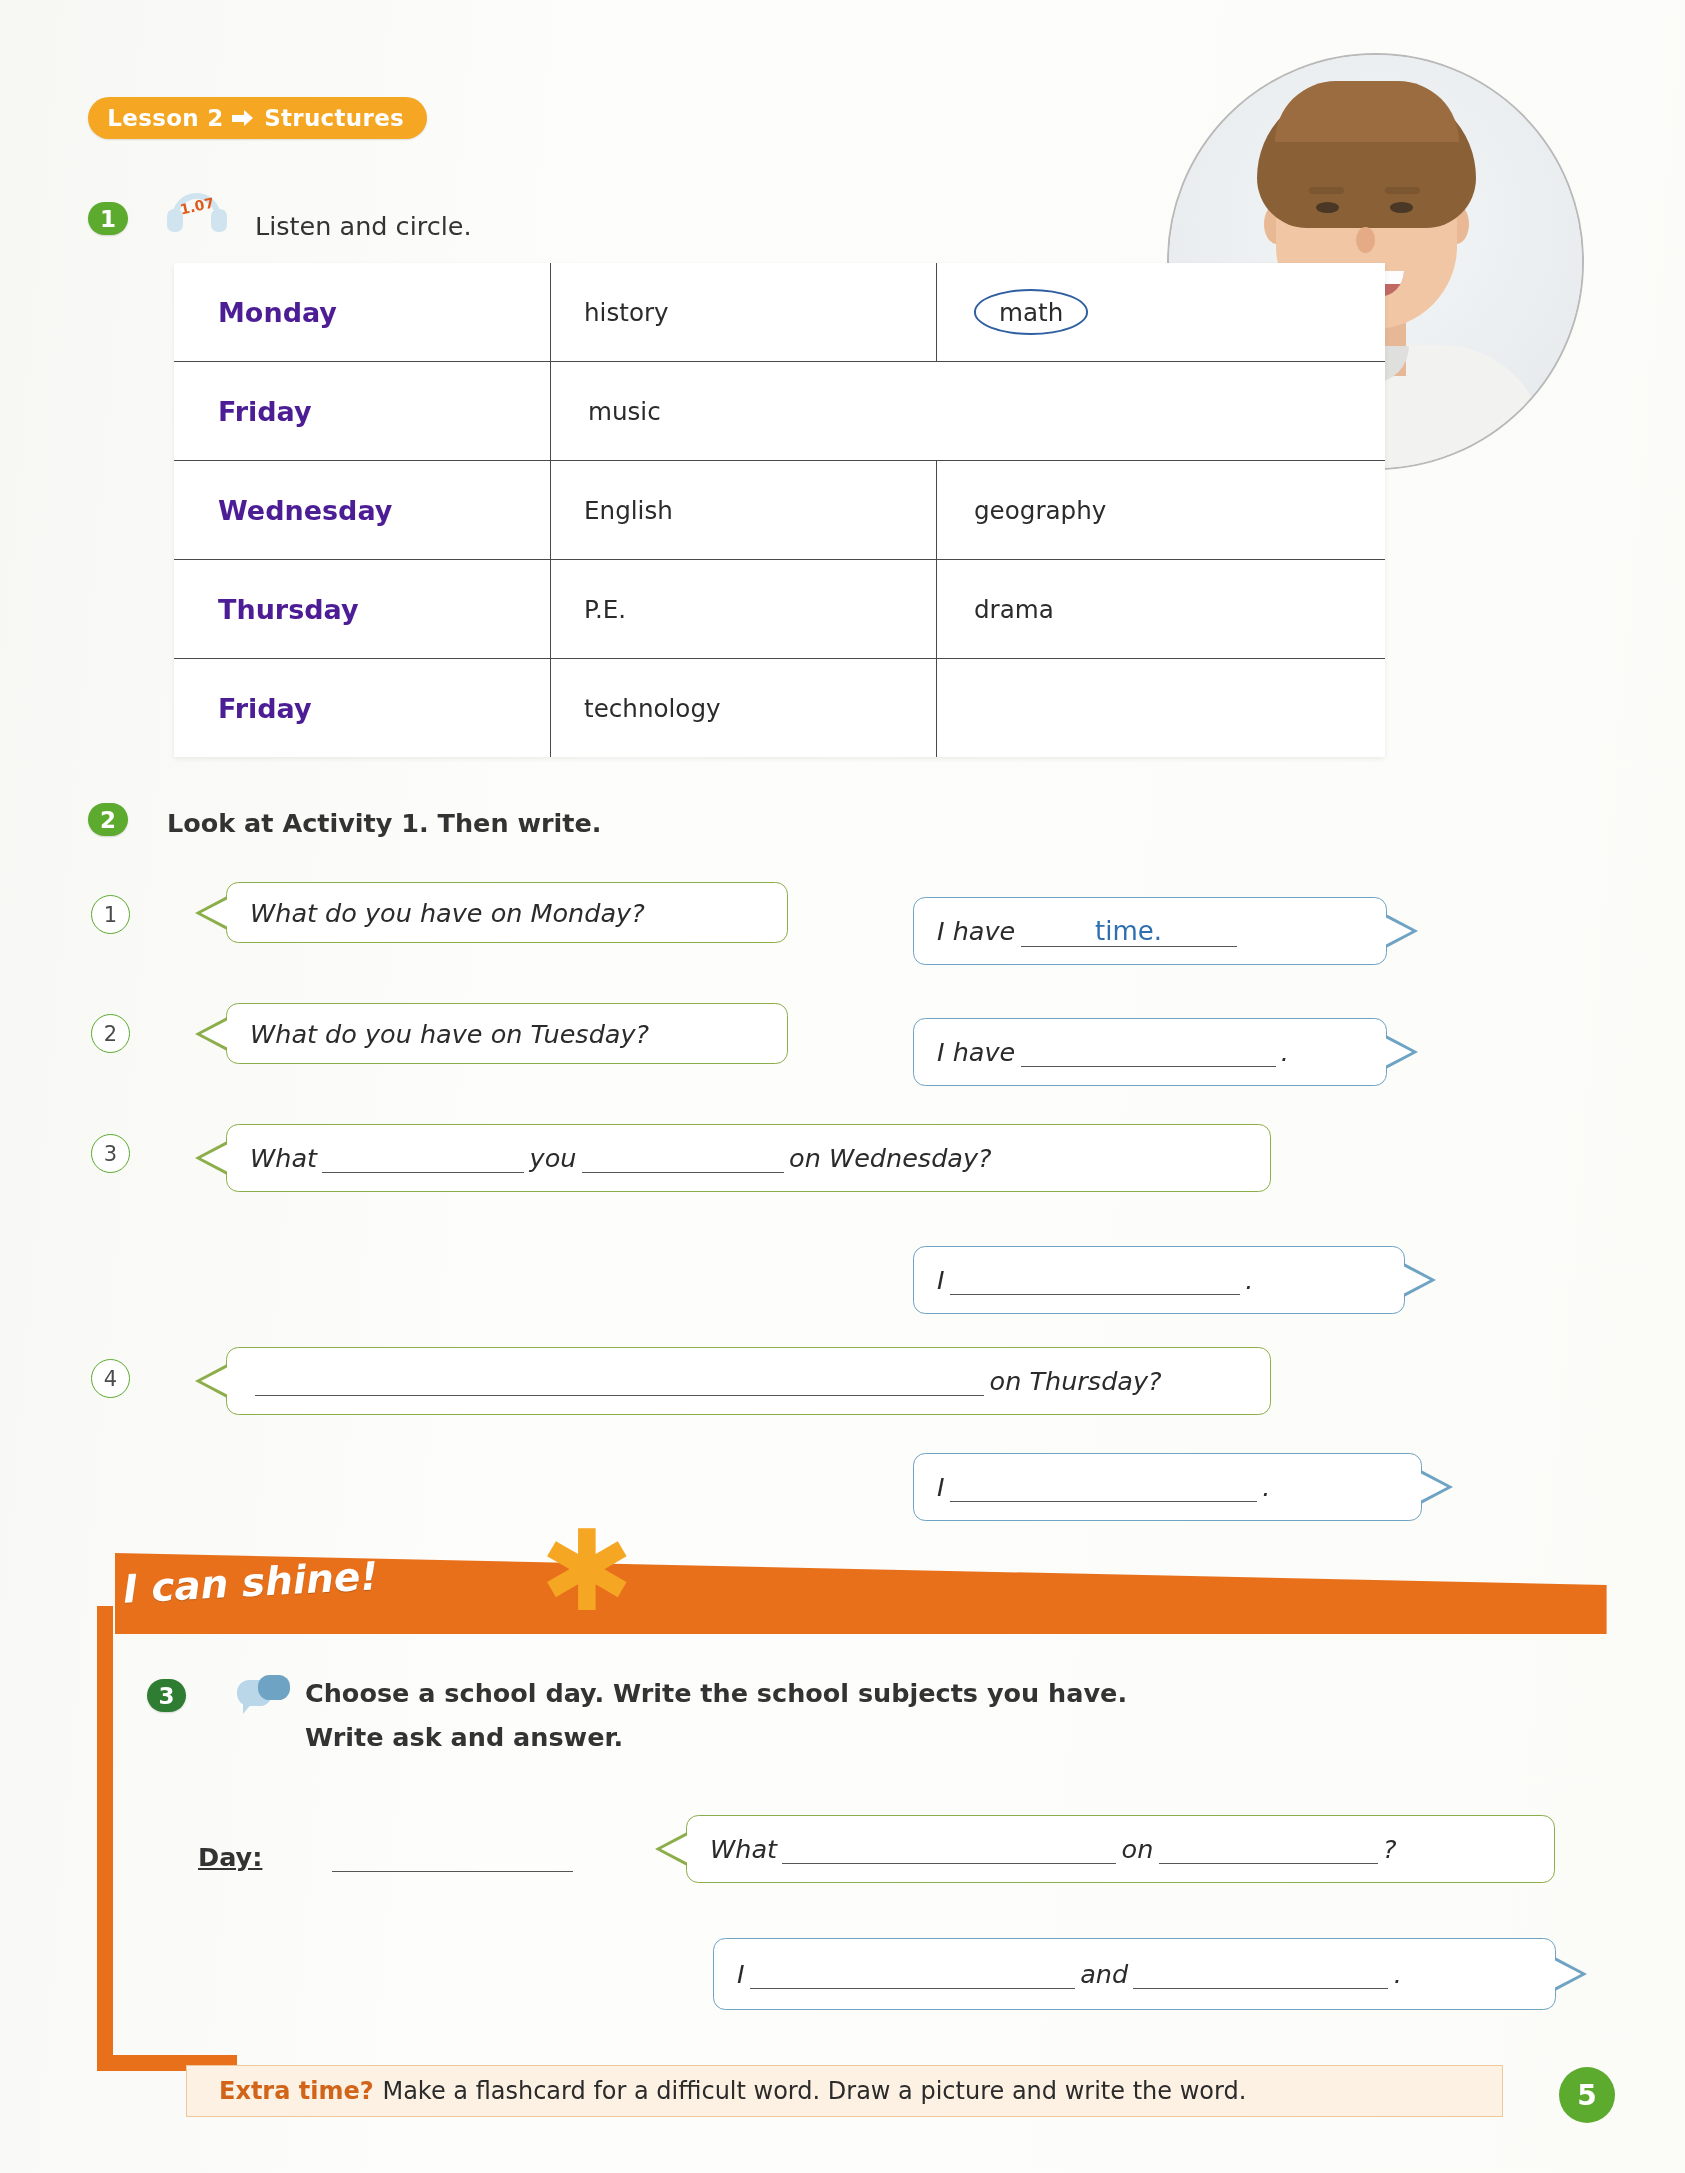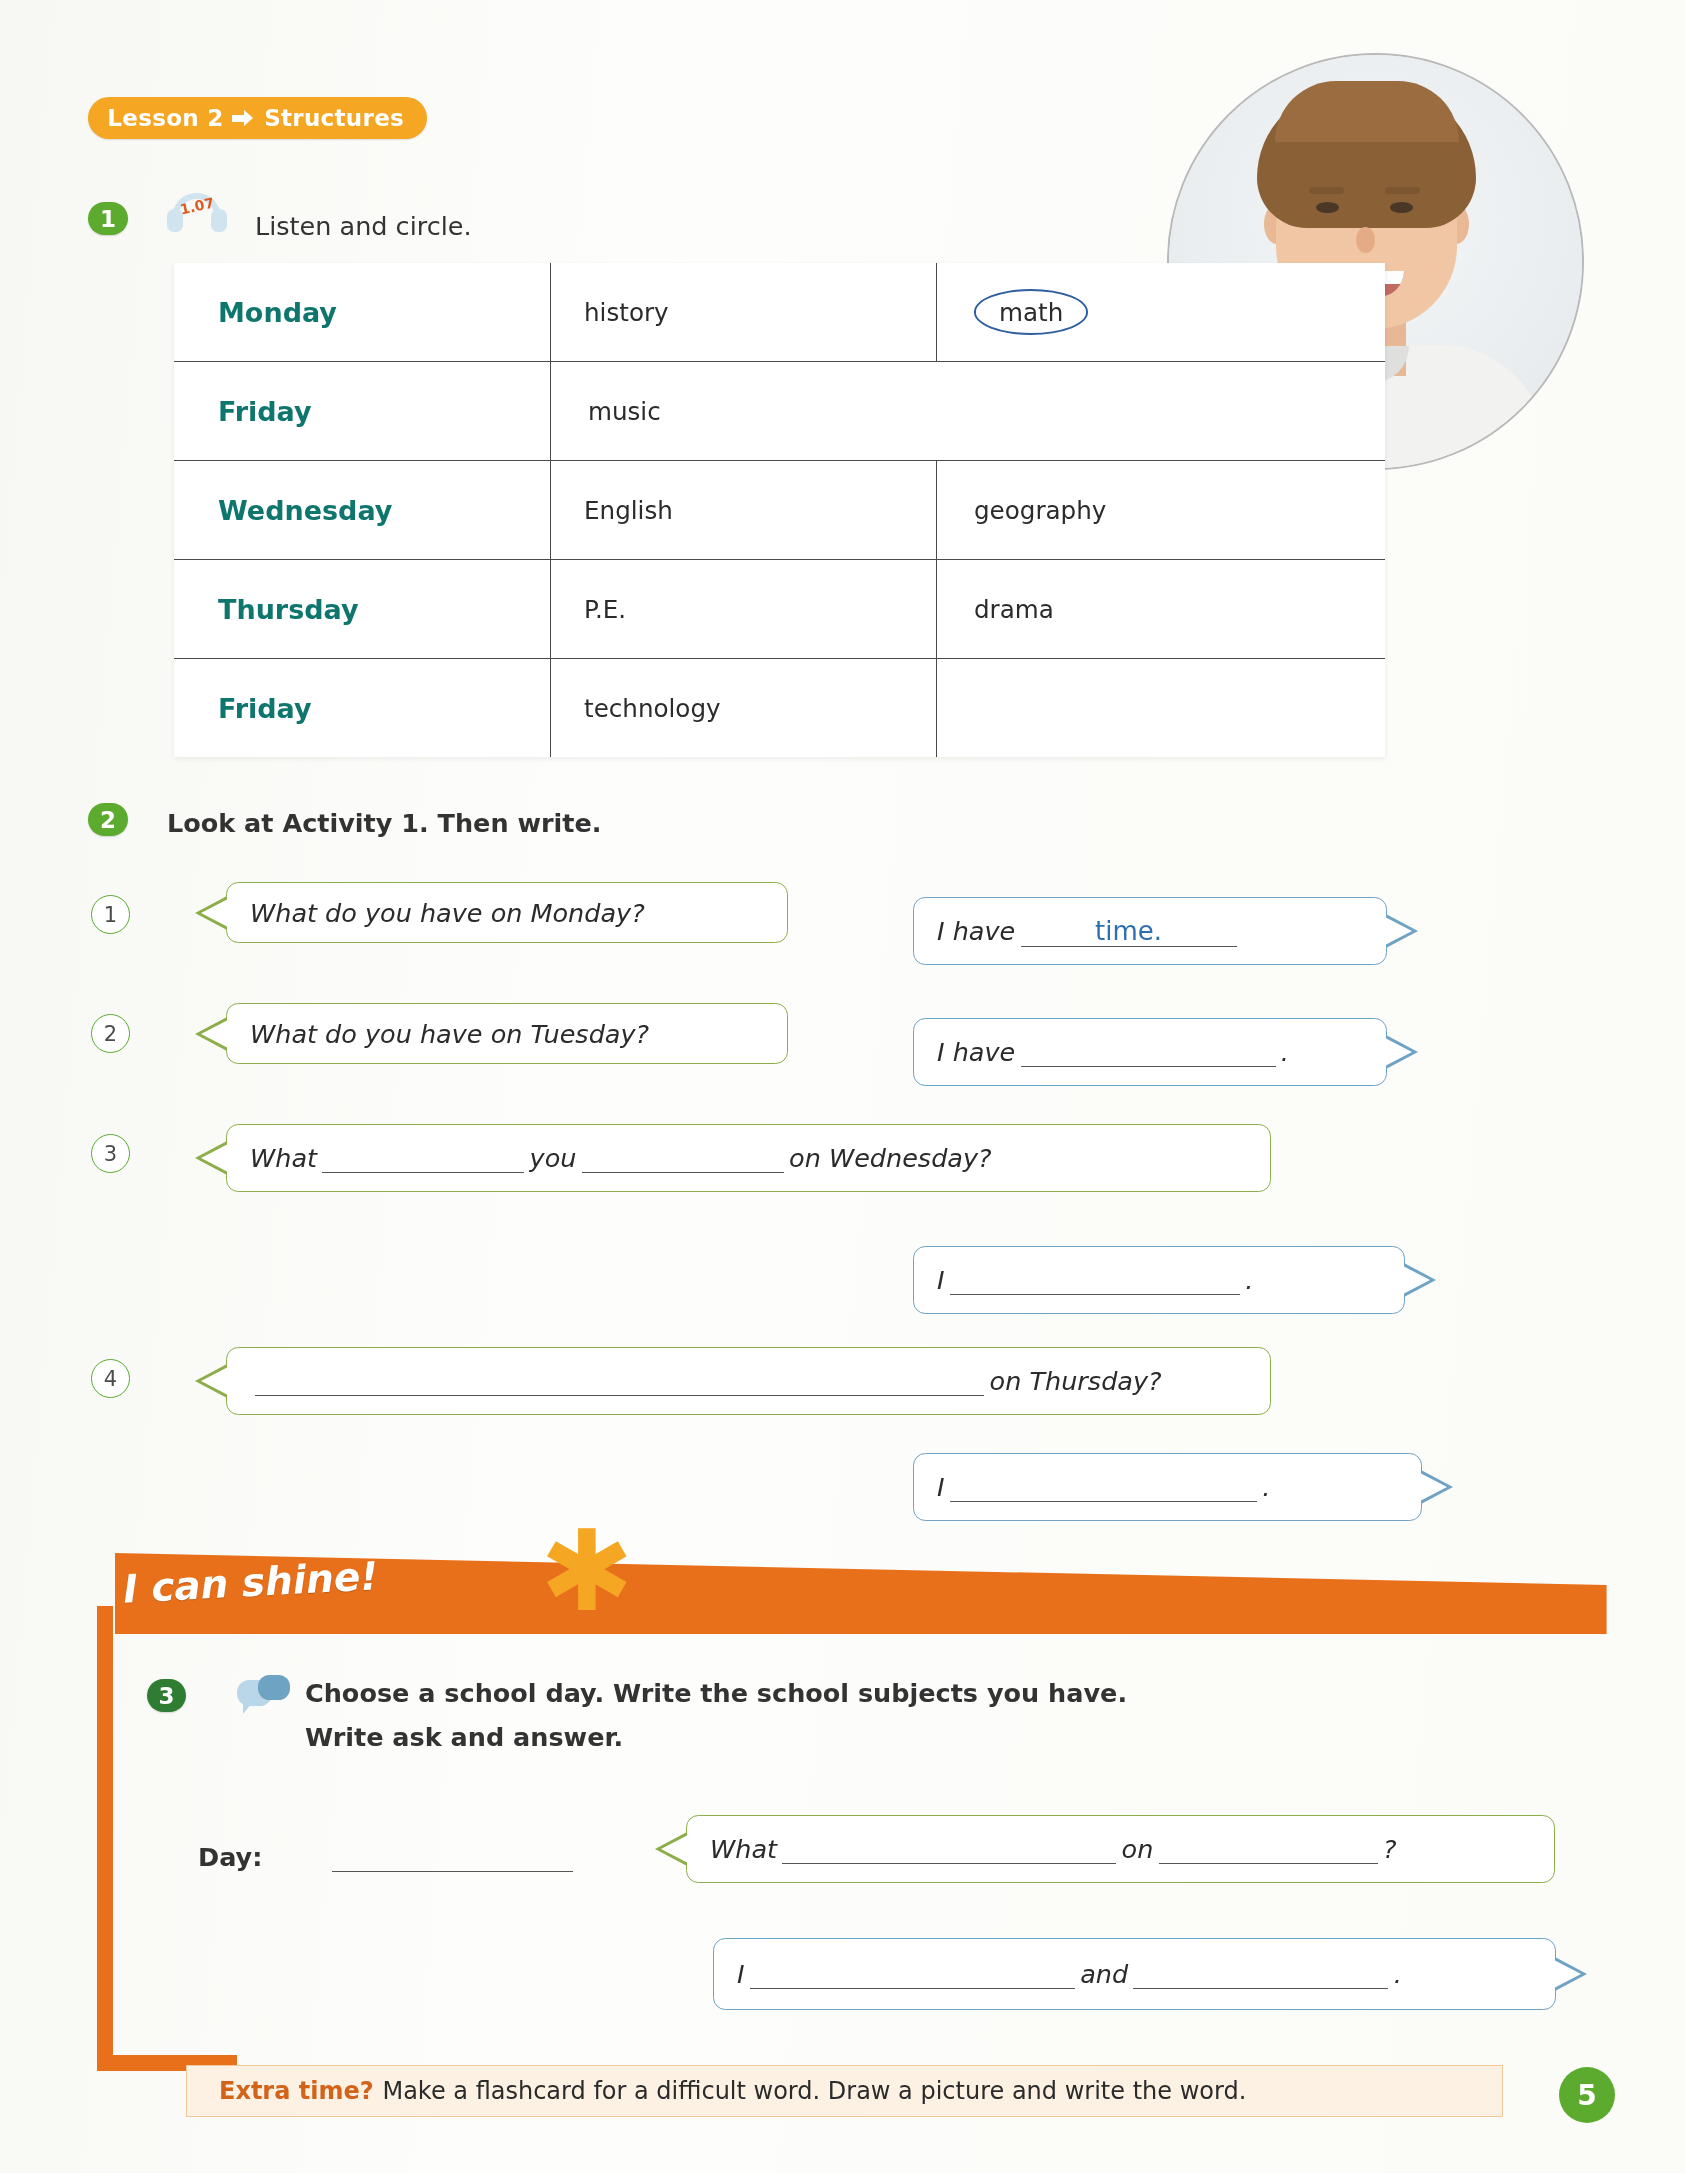--- a/index.html
+++ b/index.html
@@ -134,21 +134,21 @@
     align-items: center;
     border-bottom: 1.8px solid #4a4a4a;
   }
   .trow:last-child { border-bottom: none; }
   .tc-day {
     width: 377px;
     padding-left: 44px;
     box-sizing: border-box;
     font-size: 27px;
     font-weight: bold;
-    color: #0f766e;
+    color: #4c1d95;
     border-right: 1.8px solid #4a4a4a;
     height: 98px;
     display: flex;
     align-items: center;
   }
   .tc-a {
     width: 386px;
     padding-left: 33px;
     box-sizing: border-box;
     font-size: 24.6px;
@@ -567,21 +567,21 @@
   <div class="num-badge dark" style="left:147px; top:1679px;">
     <span>3</span>
   </div>
   <div class="chat-icon" style="left:237px; top:1675px;">
     <div class="b1"></div>
     <div class="b2"></div>
   </div>
   <div class="activity-title" style="left:305px; top:1678px; font-weight:bold;">Choose a school day. Write the school subjects you have.</div>
   <div class="activity-title" style="left:305px; top:1722px; font-weight:bold;">Write ask and answer.</div>
 
-  <div class="activity-title" style="left:198px; top:1842px; font-weight:bold;">Day:</div>
+  <div class="activity-title" style="left:198px; top:1842px; font-weight:bold;text-decoration:underline;">Day:</div>
   <div class="rule-line" style="left:332px; top:1871px; width:241px;"></div>
 
   <div class="bubble tail-left" style="left:686px; top:1815px; width:869px; height:68px;">
     <span>What</span>
     <span class="blank" style="width:334px;"></span>
     <span>on</span>
     <span class="blank" style="width:219px;"></span>
     <span>?</span>
   </div>
 

